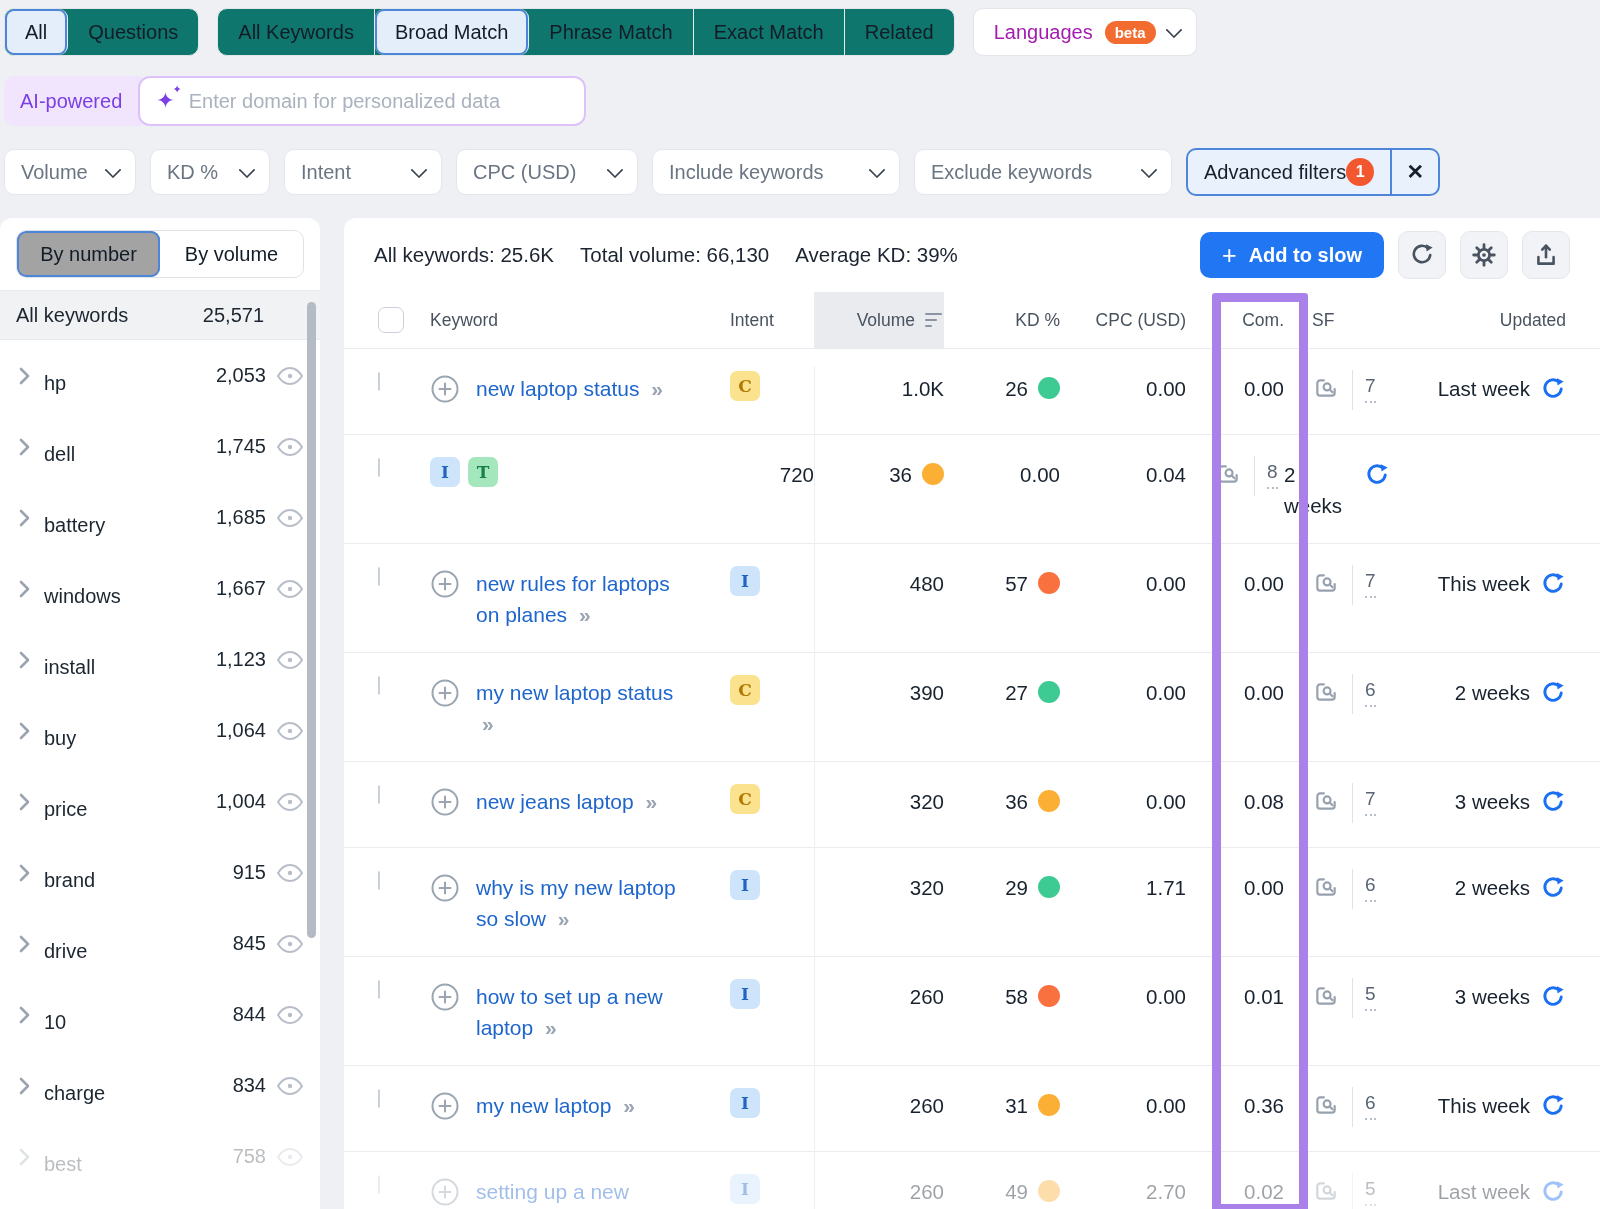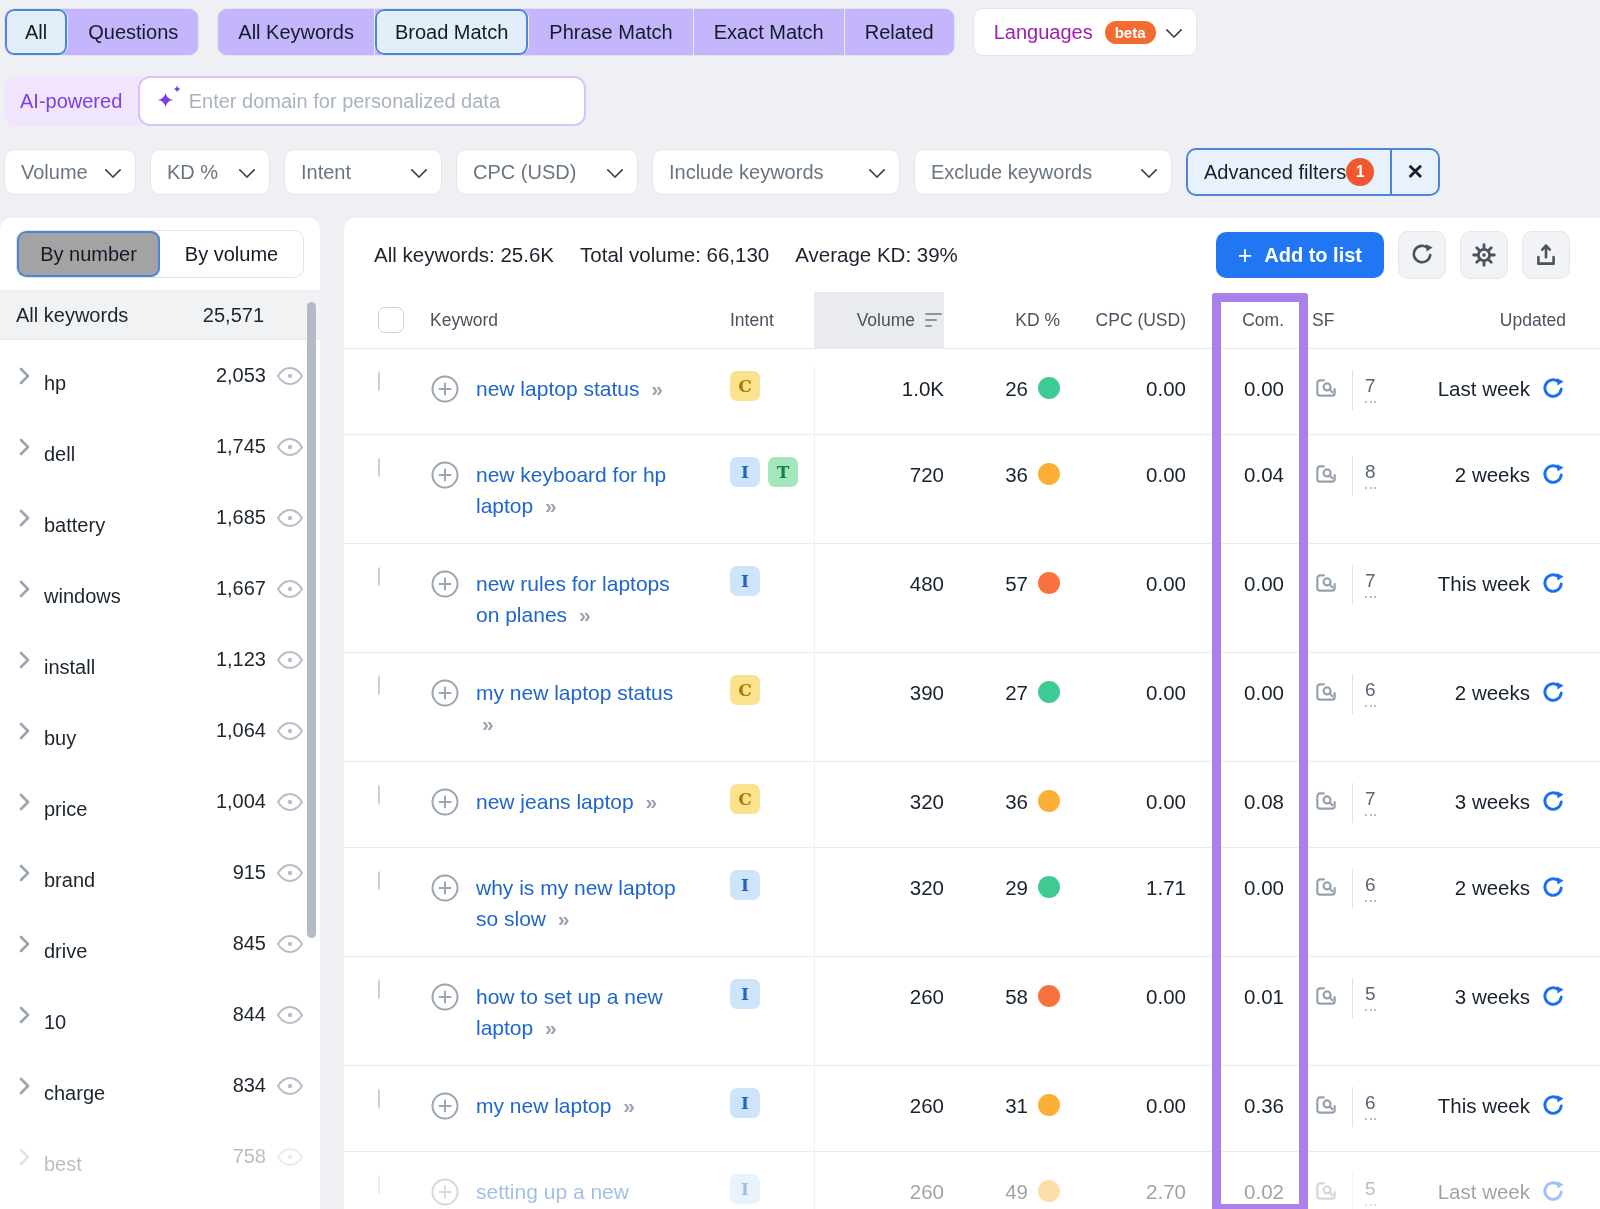--- a/index.html
+++ b/index.html
@@ -1,21 +1,21 @@
 <!DOCTYPE html>
 <html style="--accent-blue: #2176f3; --link-blue: #1e66cc; --purple-highlight: #aa80e9; --ai-purple: #7b3fe4; --beta-orange: #f26b2f; --badge-orange: #f2572f; --kd-green: #3ecb93; --kd-amber: #fbaf35; --kd-orange: #fa7140; --intent-c-bg: #fbe28e; --intent-c-text: #b07900; --intent-i-bg: #cde4fb; --intent-i-text: #2364c0; --intent-t-bg: #a5e7bd; --intent-t-text: #15804b;"><head>
 <meta charset="utf-8">
 <style>
   html,body{margin:0;padding:0;width:1600px;height:1209px;overflow:hidden;}
   body{font-family:"Liberation Sans",sans-serif;background:#eef0f3;color:#18222e;}
   .screen{position:relative;width:1600px;height:1209px;}
 
   
   .tabs-row{position:absolute;left:4px;top:8px;display:flex;gap:18px;align-items:center;}
-  .tab-group{display:flex;background:#c4b5fd;border:1px solid #e2e6ea;border-radius:10px;overflow:hidden;}
+  .tab-group{display:flex;background:#0f766e;border:1px solid #e2e6ea;border-radius:10px;overflow:hidden;}
   .tab-seg{height:46px;line-height:46px;padding:0 20px;font-size:20px;color:#121c28;cursor:pointer;border-right:1px solid #e9ecef;}
   .tab-seg:last-child{border-right:none;}
   .tab-seg.sel{background:#e4eefb;box-shadow:inset 0 0 0 2px #4d86d8;border-radius:9px;border-right-color:transparent;}
   .lang-chip{display:flex;align-items:center;gap:12px;height:46px;padding:0 16px 0 20px;background:#fff;border:1px solid #e2e6ea;border-radius:10px;cursor:pointer;}
   .lang-label{font-size:20px;color:#a21caf;}
   .beta-badge{background:var(--beta-orange);color:#fff;font-size:15px;font-weight:700;padding:3px 10px;border-radius:20px;}
 
   
   .ai-row{position:absolute;left:4px;top:76px;display:flex;align-items:stretch;height:50px;}
   .ai-label{display:flex;align-items:center;background:#f1e5fd;color:var(--ai-purple);font-size:20px;padding:0 20px 0 16px;border-radius:10px 0 0 10px;}
@@ -380,21 +380,21 @@
   <div class="table-panel">
     <div class="toolbar">
       <div class="stats">
         <span class="stat"><span>All keywords:</span> <b>25.6K</b></span>
         <span class="stat"><span>Total volume:</span> <b>66,130</b></span>
         <span class="stat"><span>Average KD:</span> <b>39%</b></span>
       </div>
       <div class="actions">
         <div class="btn-add">
           <span class="plus">+</span>
-          <span>Add to list</span>
+          <span>Add to slow</span>
         </div>
         <div class="icon-btn">
           <svg width="26" height="26" viewBox="0 0 24 24">
               <path d="M17.3 5.6A7.6 7.6 0 1 0 19.6 12" fill="none" stroke="#49535f" stroke-width="2.4" stroke-linecap="round"></path>
               <polygon points="15.6,2.0 21.8,5.0 16.2,8.8" fill="#49535f"></polygon>
             </svg>
         </div>
         <div class="icon-btn">
           <svg width="26" height="26" viewBox="0 0 24 24">
               <g stroke="#4a5460" stroke-width="2.6" stroke-linecap="round">
@@ -481,29 +481,20 @@
         <svg width="26" height="26" viewBox="0 0 24 24">
                   <path d="M17.3 5.6A7.6 7.6 0 1 0 19.6 12" fill="none" stroke="#1a6ff2" stroke-width="2.6" stroke-linecap="round"></path>
                   <polygon points="15.6,2.0 21.8,5.0 16.2,8.8" fill="#1a6ff2"></polygon>
                 </svg>
       </span>
     </div>
   </div>
 
   <div class="trow">
     <div class="cb-cell"><span class="checkbox"></span></div>
-    <div class="cell kw-cell">
-      <span class="plus-ic">
-        <svg width="30" height="30" viewBox="0 0 30 30" fill="none" stroke="#9aa5b1" stroke-width="2" stroke-linecap="round">
-                  <circle cx="15" cy="15" r="12.5"></circle>
-                  <path d="M15 9.5v11M9.5 15h11"></path>
-                </svg>
-      </span>
-      <span class="kw-text"><span class="kw-word">new keyboard for hp laptop </span><span class="kw-arrow">»</span></span>
-    </div>
     <div class="intent-cell">
               <span class="badge badge-I">I</span>
               <span class="badge badge-T">T</span>
             </div>
     <div class="cell r">720</div>
     <div class="cell kd-cell">
       <span class="kd-val">36</span>
       <span class="dot amber"></span>
     </div>
     <div class="cell r">0.00</div>

